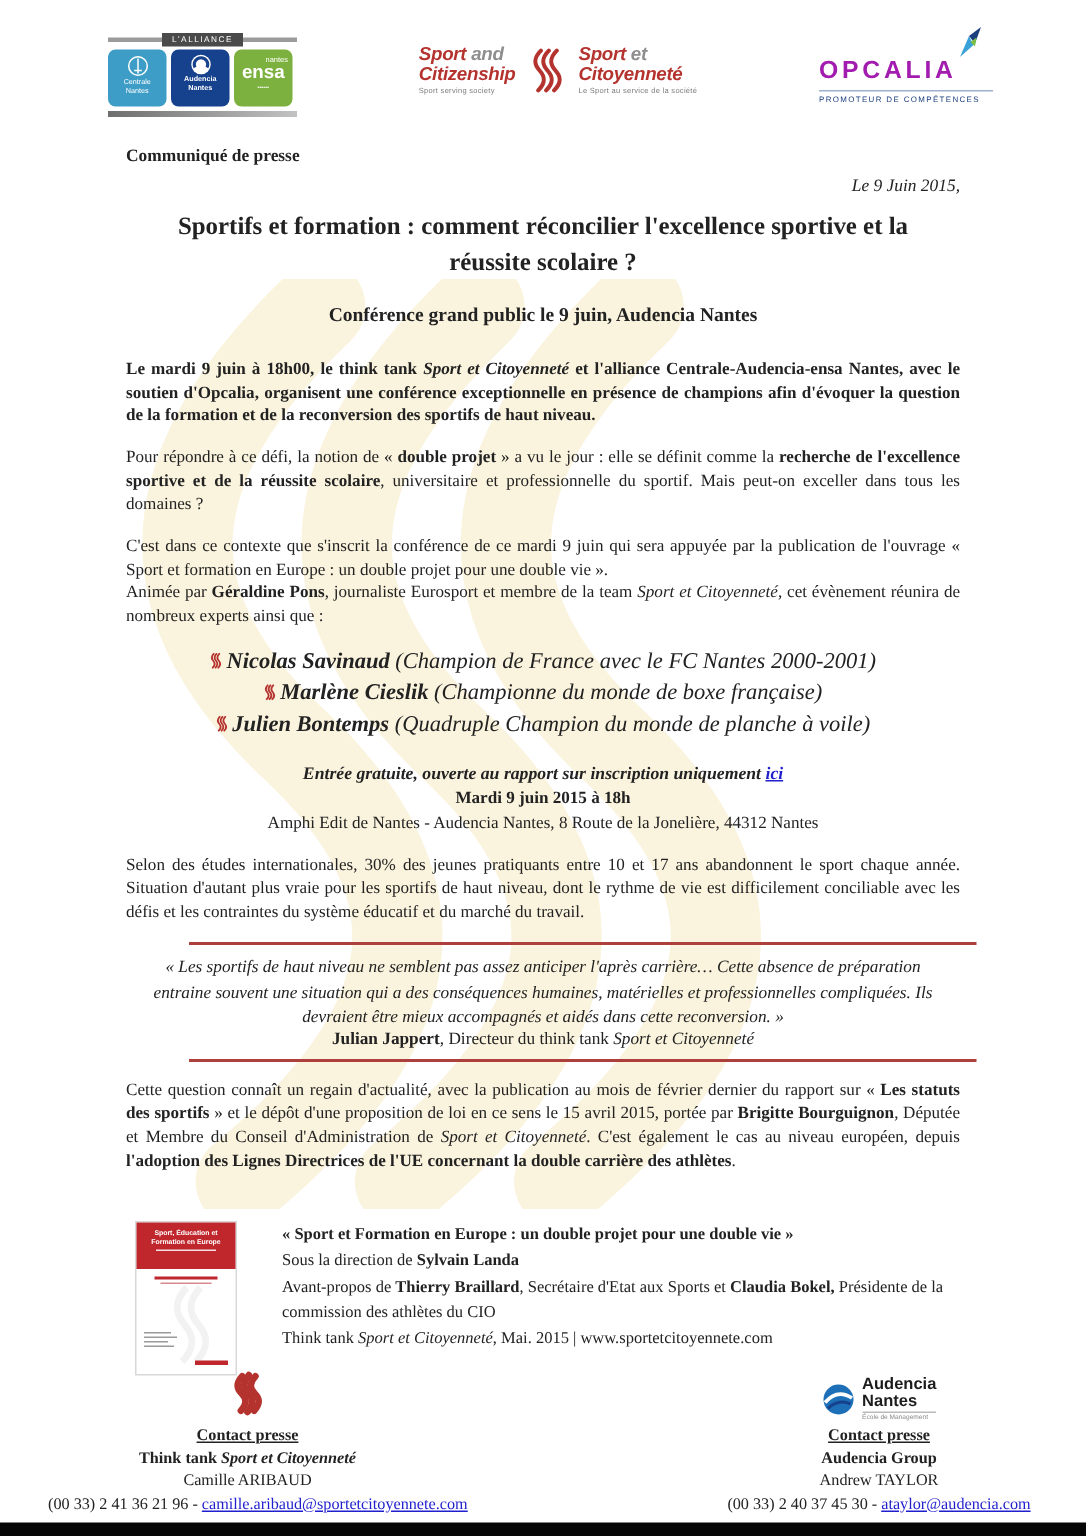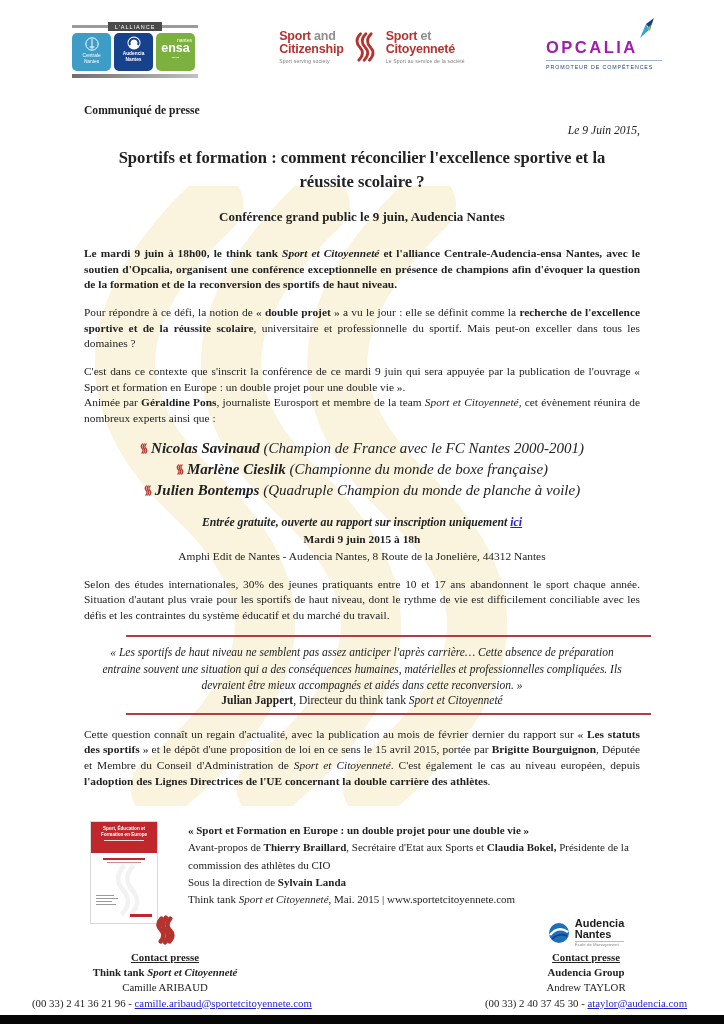--- a/index.html
+++ b/index.html
@@ -33,33 +33,33 @@
   .tile.ensa     { background:#7db13f; }
   .tile .emb { display:block; margin:3px auto 0; }
   .tile .tlabel  { font-size:4.8px; line-height:1.15; display:block; margin-top:1px; }
   .tile.ensa .nantes { font-size:5px; display:block; text-align:right; padding:4px 3px 0 0; }
   .tile.ensa .ensa-big { font-size:12.5px; font-weight:bold; display:block; line-height:0.9; }
   .tile.ensa .ensa-sub { font-size:3.6px; display:block; margin-top:2px; opacity:.9; }
   .alliance-bottom { height:4px; background:linear-gradient(90deg,#6e6e6e,#c2c2c2); margin-top:3px; }
 
   .sc-logo { display:flex; align-items:flex-start; gap:9px; margin-top:8px; }
   .sc-block { line-height:1; }
-  .sc-l1, .sc-l2 { font-size:12.5px; font-weight:bold; color:#b5332e; letter-spacing:-0.2px; }
+  .sc-l1, .sc-l2 { font-size:12.5px; font-weight:bold; color:#b5332e; letter-spacing:-0.2px;font-style:italic; }
   .sc-l1 .gray { color:#8e8e8e; font-weight:bold; }
   .sc-tag { font-size:5px; color:#7c7c7c; margin-top:3.5px; letter-spacing:0.2px; }
   .sc-mark { margin-top:2px; }
 
   .opcalia { width:116px; position:relative; padding-top:2px; }
   .opcalia-check { position:absolute; right:2px; top:-6px; }
   .opcalia-name { color:#a21caf; font-weight:bold; font-size:16.5px; letter-spacing:2.5px; margin-top:14px; }
   .opcalia-rule { height:1px; background:#9db0cd; margin:3px 0 2.5px; }
   .opcalia-tag { color:#1b3e7c; font-size:5.3px; letter-spacing:0.9px; white-space:nowrap; }
 
   
-  .press-row { margin-top:22px; font-size:11.6px; font-weight:bold; }
+  .press-row { margin-top:15px; font-size:11.6px; font-weight:bold; }
   .date-row  { text-align:right; font-style:italic; font-size:11.6px; margin-top:7px; }
   h1.title { text-align:center; font-size:16.6px; font-weight:bold; margin:9px 14px 0; line-height:1.42; }
   h2.subtitle { text-align:center; font-size:13px; font-weight:bold; margin:16px 0 0; }
 
   
   .just { text-align:justify; font-size:11.4px; line-height:1.37; margin:12px 0 0; }
   .nochain { margin-top:0; }
   .speakers { margin-top:12px; }
   .speaker-line { text-align:center; font-size:15px; line-height:1.4; }
   .bullet { vertical-align:-1px; margin-right:3px; }
@@ -263,22 +263,22 @@
         <div class="cover-glines">
           <div style="width:18px"></div>
             <div style="width:22px"></div>
             <div style="width:16px"></div>
             <div style="width:20px"></div>
         </div>
         <div class="cover-pub"></div>
       </div>
       <div class="book-text">
         <div class="book-title">« Sport et Formation en Europe : un double projet pour une double vie »</div>
+        <div><span>Sous la direction de </span><span class="b">Sylvain Landa</span></div>
         <div><span>Avant-propos de </span><span class="b">Thierry Braillard</span><span>, Secrétaire d'Etat aux Sports et </span><span class="b">Claudia Bokel,</span><span> Présidente de la commission des athlètes du CIO</span></div>
-        <div><span>Sous la direction de </span><span class="b">Sylvain Landa</span></div>
         <div><span>Think tank </span><span class="i">Sport et Citoyenneté</span><span>, Mai. 2015 | www.sportetcitoyennete.com</span></div>
       </div>
     </div>
   </div>
 
   <div class="footer-left">
     <svg width="26" height="30" viewBox="0 0 26 34">
       <g fill="none" stroke="#b5332e" stroke-width="5" stroke-linecap="round">
         <path d="M9 4 C 4.5 9, 4.5 13, 8.5 17 C 12.5 21, 12.5 25, 8 30"></path>
         <path d="M14 3 C 9.5 8.5, 9.5 13, 13.5 17 C 17.5 21, 17.5 25.5, 13 31"></path>

